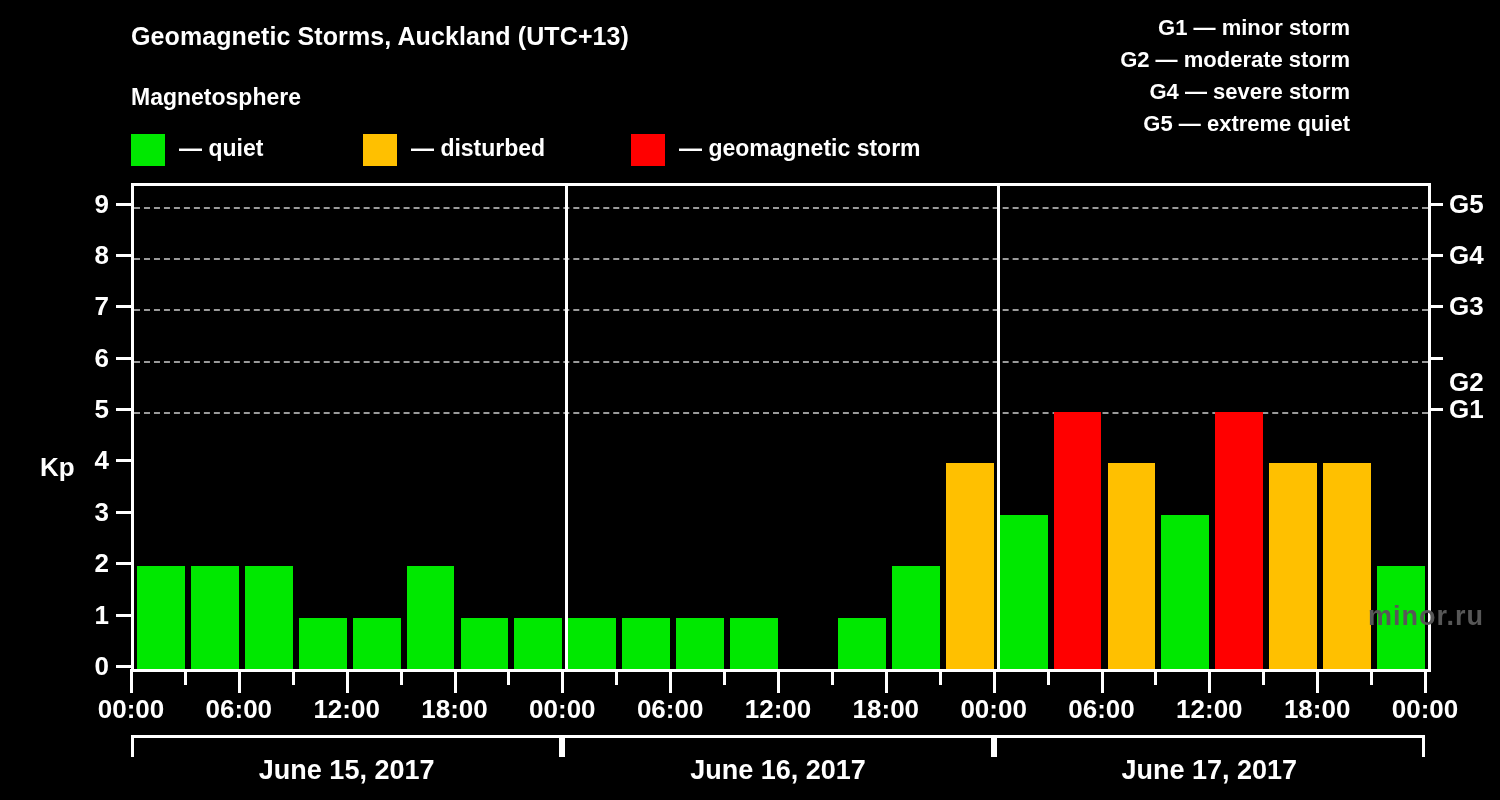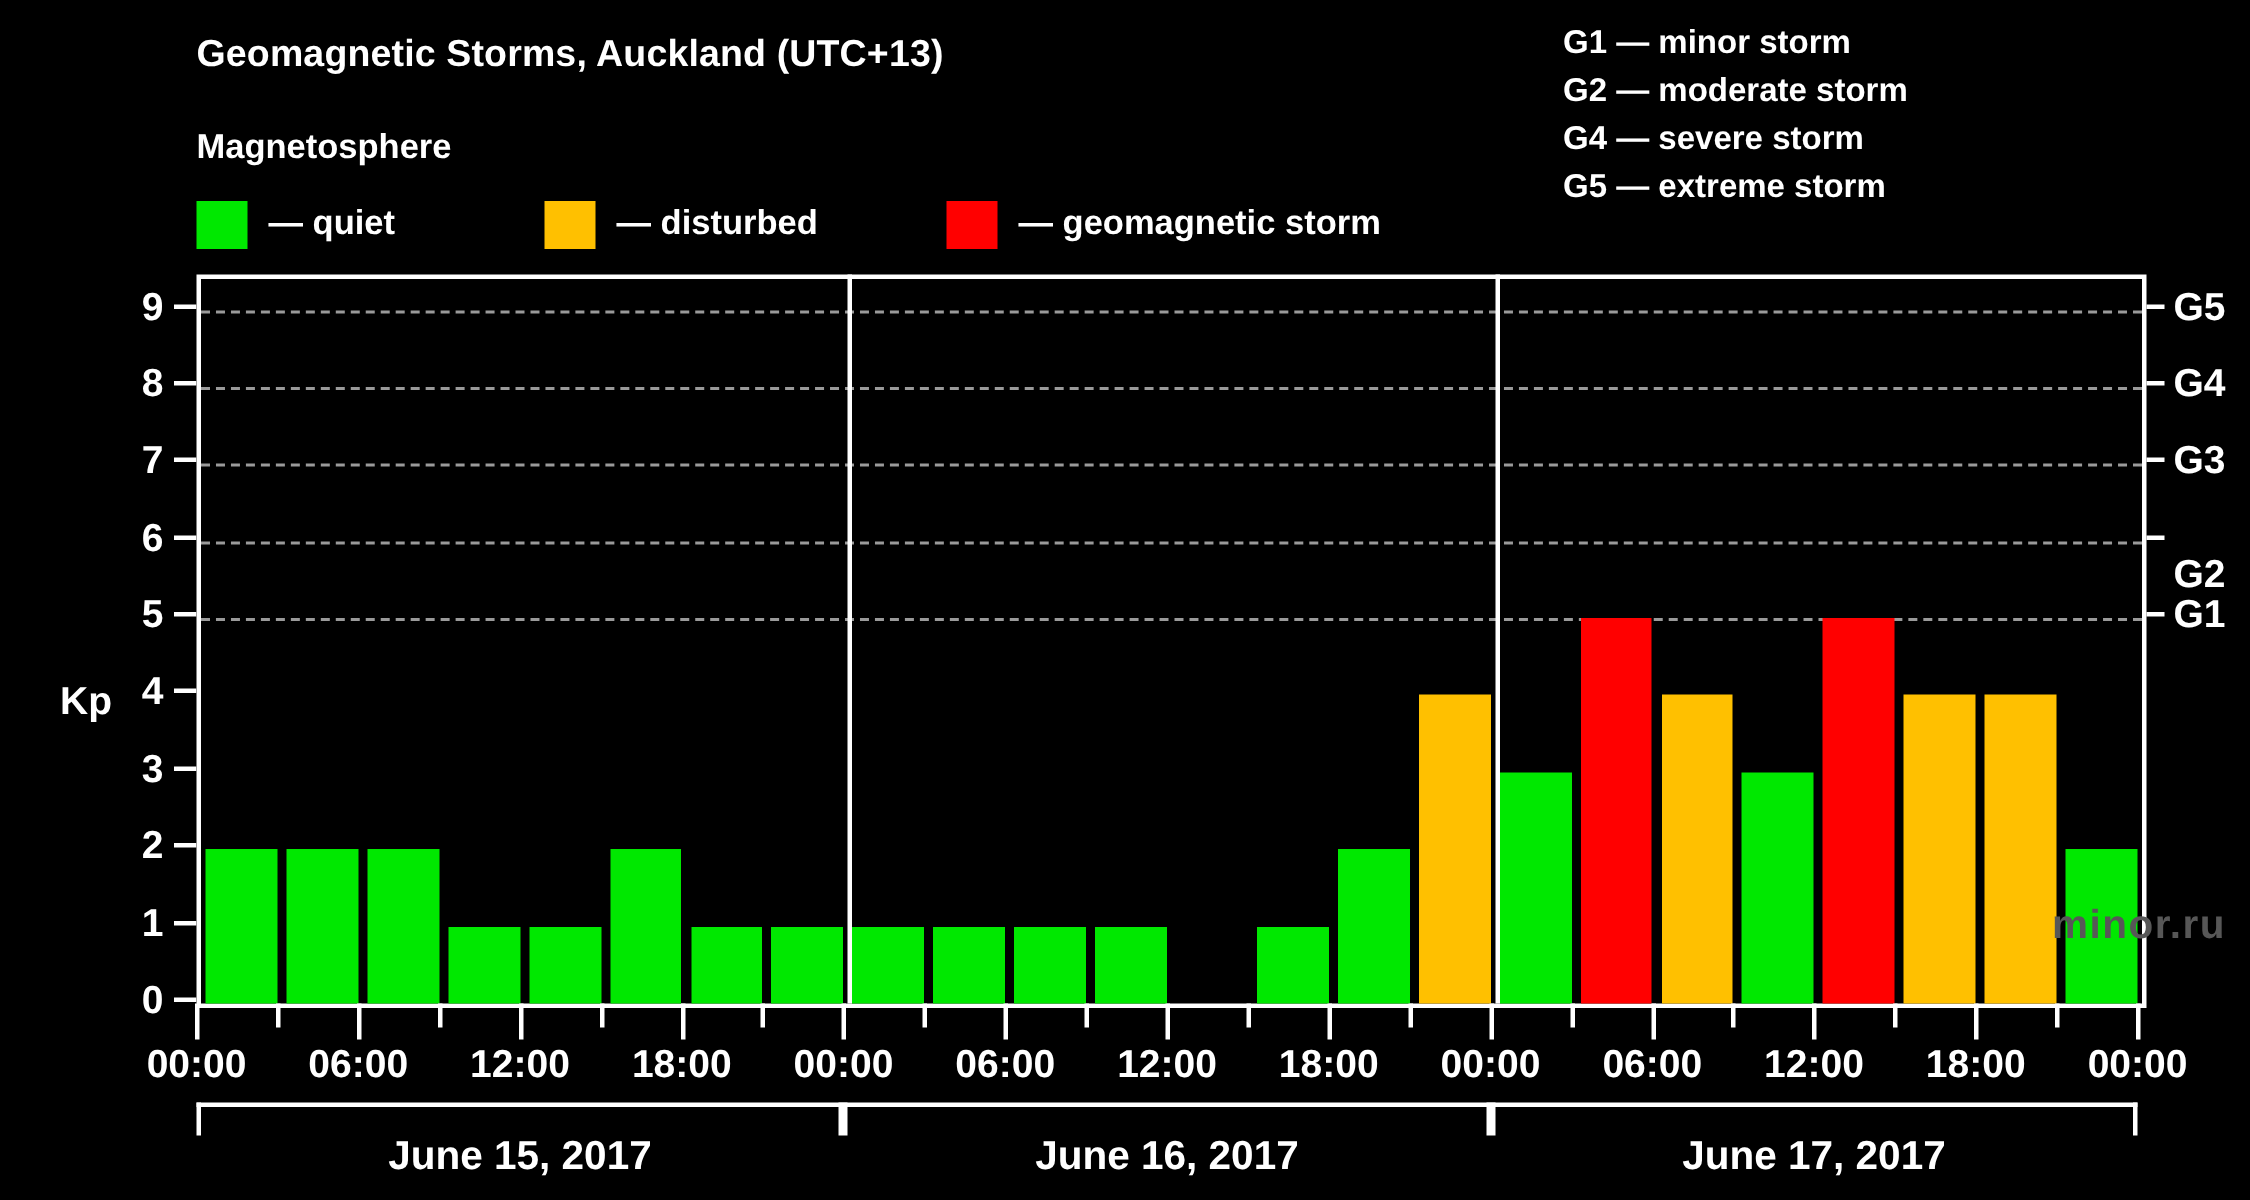--- a/index.html
+++ b/index.html
@@ -67,23 +67,24 @@
     position: absolute;
     top: 2px;
     font-size: 23px;
     font-weight: bold;
     white-space: nowrap;
   }
 
   
   .g-legend {
     position: absolute;
-    left: 1042px;
+    left: 1020px;
     top: 12px;
     width: 330px;
+    text-align: right;
   }
   .g-legend-row {
     height: 32px;
     line-height: 32px;
     font-size: 22px;
     font-weight: bold;
     white-space: nowrap;
   }
 
   
@@ -229,21 +230,21 @@
       <div class="legend-entry" style="left: 500px;">
         <div class="legend-swatch" style="background: rgb(255, 0, 0);"></div>
         <div class="legend-text" style="left: 48px;">— geomagnetic storm</div>
       </div>
     </div>
 
   <div class="g-legend" id="g-legend">
       <div class="g-legend-row">G1 — minor storm</div>
       <div class="g-legend-row">G2 — moderate storm</div>
       <div class="g-legend-row">G4 — severe storm</div>
-      <div class="g-legend-row">G5 — extreme storm</div>
+      <div class="g-legend-row">G5 — extreme quiet</div>
     </div>
 
   <div id="axis-layer">
       <div class="y-tick-mark" style="top: 665px;"></div>
       <div class="y-tick-label" style="top: 653px;">0</div>
       <div class="y-tick-mark" style="top: 613.617px;"></div>
       <div class="y-tick-label" style="top: 601.617px;">1</div>
       <div class="y-tick-mark" style="top: 562.234px;"></div>
       <div class="y-tick-label" style="top: 550.234px;">2</div>
       <div class="y-tick-mark" style="top: 510.851px;"></div>

